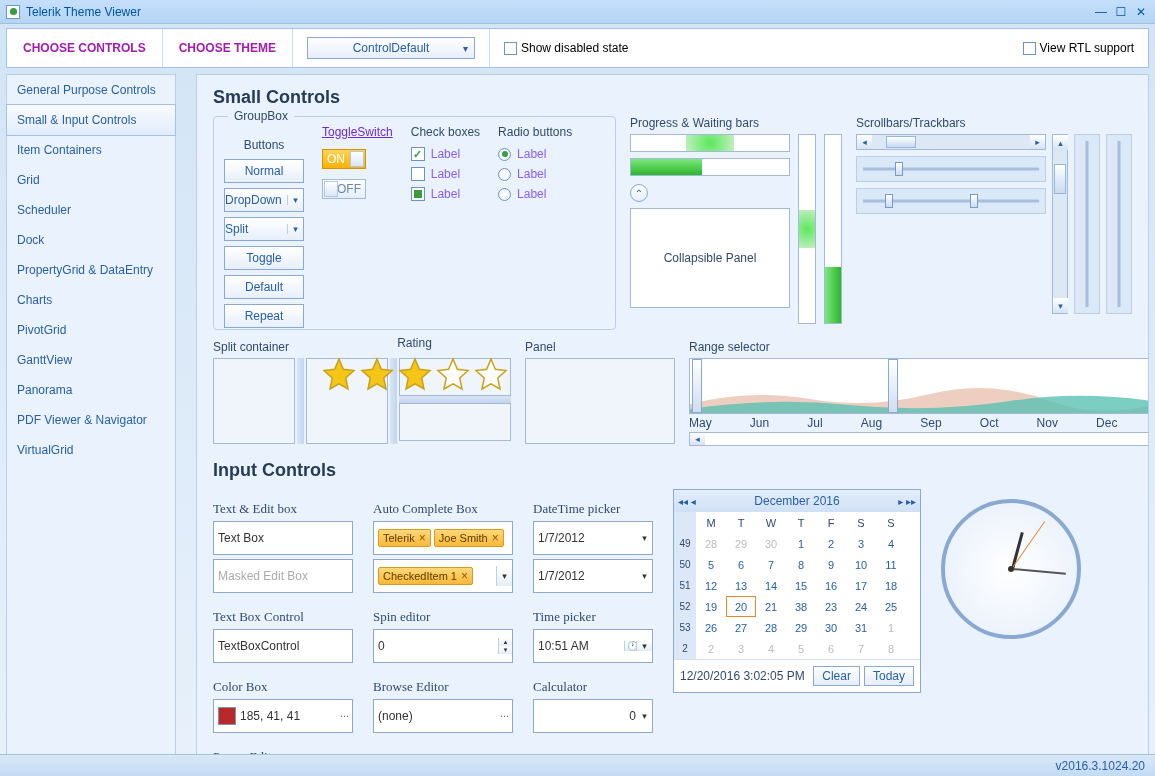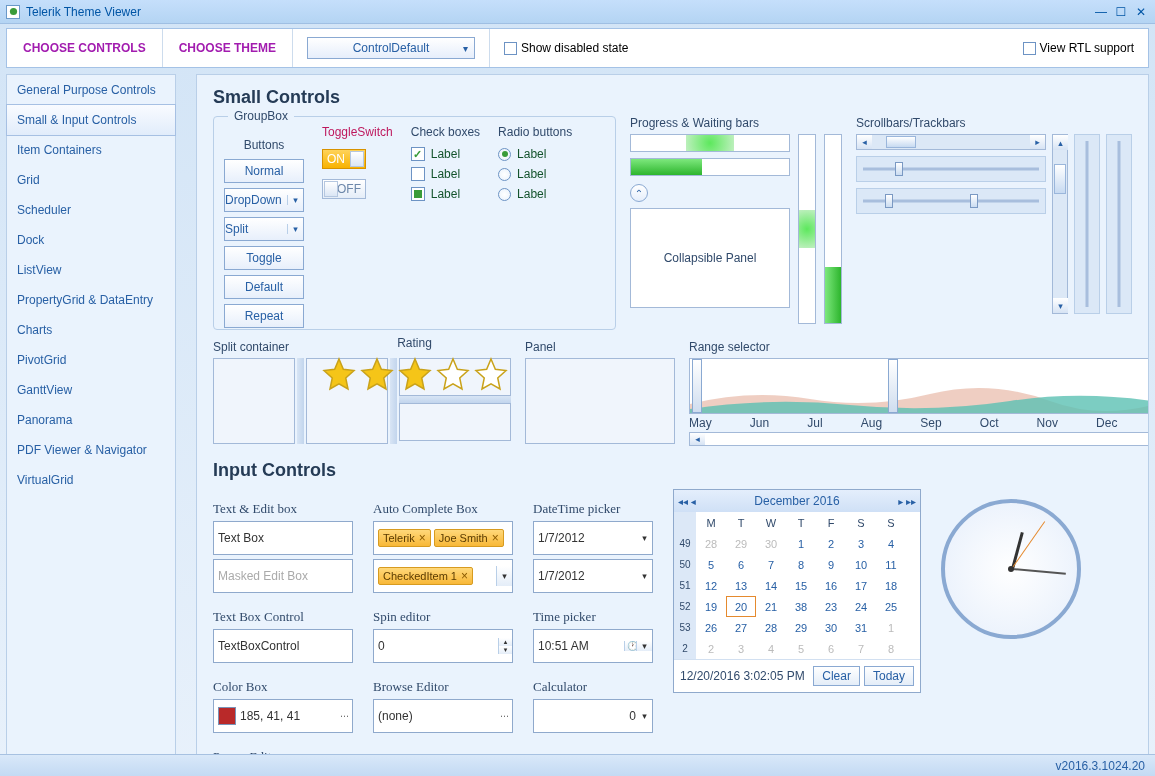--- a/index.html
+++ b/index.html
@@ -29,21 +29,21 @@
 .btns-col { display:flex; flex-direction:column; gap:5px;margin-top:13px; }
 .btns-col .hdr { text-align:center; color:#314a6b; margin-bottom:2px; }
 .btn { height:24px; min-width:80px; border:1px solid #8aa9d2; background:linear-gradient(to bottom,#fff,#e7effb); color:#2860a5; display:flex; align-items:center; justify-content:center; cursor:pointer; }
 .btn.split { display:flex; }
 .btn.split .main-part { flex:1; }
 .btn.split .dd { width:16px; border-left:1px solid #b9cfe8; display:flex; align-items:center; justify-content:center; font-size:9px; }
 .toggle-sw { width:44px; height:20px; background:linear-gradient(to bottom,#ffd35a,#f8b200); border:1px solid #d79200; display:flex; align-items:center; color:#fff; font-size:10px; padding-left:4px; position:relative; }
 .toggle-sw .thumb { position:absolute; right:1px; top:1px; width:14px; height:16px; background:linear-gradient(to bottom,#fff,#dbe6f5); border:1px solid #b5c7e0; }
 .toggle-sw.off { background:linear-gradient(to bottom,#fff,#e4edf8); border-color:#a3b9d8; color:#6d88aa; justify-content:flex-end; padding-right:4px; padding-left:0;}
 .toggle-sw.off .thumb { left:1px; right:auto; }
-.chk-row, .rad-row { display:flex; align-items:center; gap:6px; margin-bottom:6px; color:#14532d; }
+.chk-row, .rad-row { display:flex; align-items:center; gap:6px; margin-bottom:6px; color:#8b5cf6; }
 .cb { width:14px; height:14px; border:1px solid #6d93c4; background:#fff; display:flex; align-items:center; justify-content:center; }
 .cb.checked::after { content:"✓"; color:#3a9c3a; font-size:11px; font-weight:bold; }
 .cb.mixed::after { content:""; width:8px; height:8px; background:#3a9c3a; }
 .radio { width:13px; height:13px; border:1px solid #6d93c4; border-radius:50%; background:radial-gradient(circle,#fff,#e8f0fb); display:flex; align-items:center; justify-content:center; }
 .radio.checked::after { content:""; width:6px; height:6px; border-radius:50%; background:#3a9c3a; }
 .rating { display:flex; gap:2px; justify-content:center; }
 .star { width:36px; height:36px; }
 .progress { width:160px; height:18px; border:1px solid #a3b9d8; background:#fff; position:relative; overflow:hidden; }
 .progress .fill { height:100%; background:linear-gradient(to bottom,#7de87d,#2db52d); }
 .progress.indeterm .fill { position:absolute; left:35%; width:30%; background:radial-gradient(circle,#5de85d,#c0f0c0); }
@@ -132,21 +132,20 @@
 </div>
 
 <div class="content">
   <div class="sidebar" id="sidebar">
       <div class="side-item">General Purpose Controls</div>
       <div class="side-item active">Small &amp; Input Controls</div>
       <div class="side-item">Item Containers</div>
       <div class="side-item">Grid</div>
       <div class="side-item">Scheduler</div>
       <div class="side-item">Dock</div>
-      <div class="side-item">ListView</div>
       <div class="side-item">PropertyGrid &amp; DataEntry</div>
       <div class="side-item">Charts</div>
       <div class="side-item">PivotGrid</div>
       <div class="side-item">GanttView</div>
       <div class="side-item">Panorama</div>
       <div class="side-item">PDF Viewer &amp; Navigator</div>
       <div class="side-item">VirtualGrid</div>
     </div>
   <div class="main">
     <h1>Small Controls</h1>
@@ -165,21 +164,21 @@
               </div>
             <div class="btn split">
                 <span class="main-part">Split</span>
                 <span class="dd">▾</span>
               </div>
             <div class="btn">Toggle</div>
             <div class="btn">Default</div>
             <div class="btn">Repeat</div>
           </div>
           <div style="display:flex;flex-direction:column;gap:10px;">
-            <div class="hdr" style="text-align:left;color:#be185d;">ToggleSwitch</div>
+            <div class="hdr" style="text-align:left;color:#6d28d9;text-decoration:underline;">ToggleSwitch</div>
             <div class="toggle-sw">
                 <span>ON</span>
                 <div class="thumb"></div>
               </div>
             <div class="toggle-sw off">
                 <span>OFF</span>
                 <div class="thumb"></div>
               </div>
           </div>
           <div>

